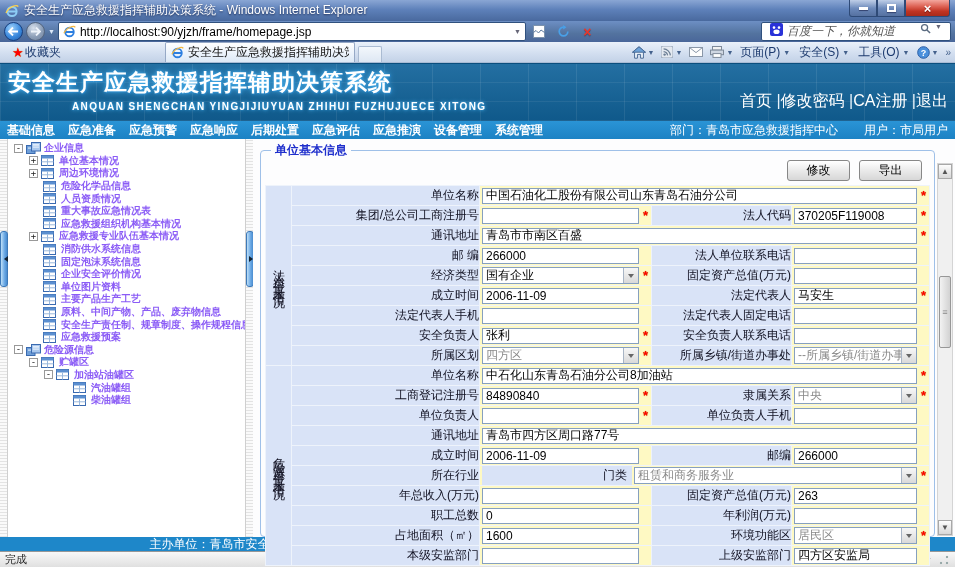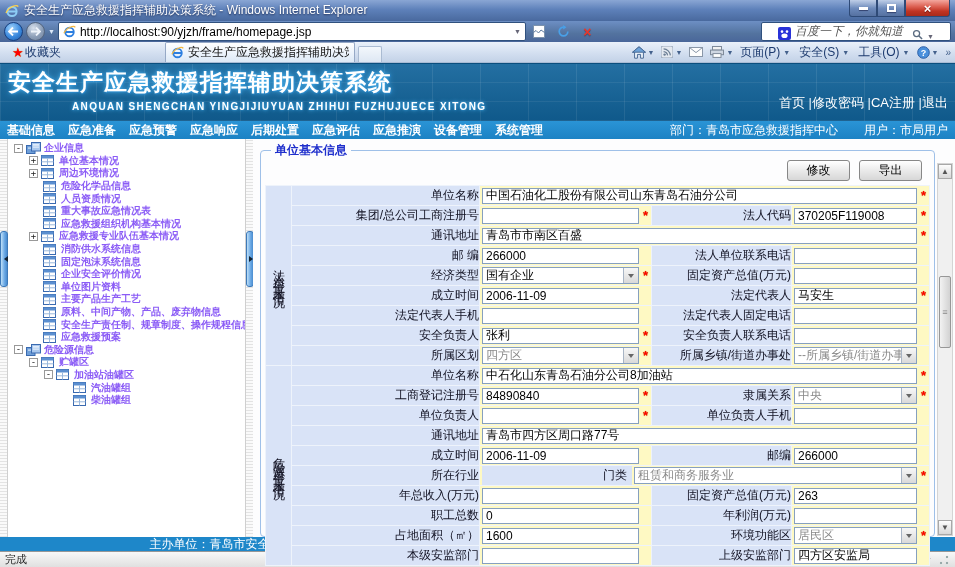--- a/index.html
+++ b/index.html
@@ -33,21 +33,21 @@
   .navcirc.back { background:radial-gradient(circle at 38% 30%,#9fd2fb 0%,#3c8ade 55%,#1c5cab 100%); border:1px solid #163f80; }
   .navcirc.fwd  { background:radial-gradient(circle at 38% 30%,#d7e0ec 0%,#8d9fb8 55%,#70829d 100%); border:1px solid #54657f; }
   .caret { font-size:7px; line-height:7px; color:#dce8f8; }
   .addrbox { flex:1 1 auto; max-width:468px; height:19px; background:#fff; border:1px solid #30517e; border-radius:2px;
     display:flex; align-items:center; padding:0 4px; gap:4px; overflow:hidden; }
   .addrbox .url { color:#000; white-space:nowrap; }
   .addrbox .caret { margin-left:auto; color:#667; }
   .toolbtn { width:21px; height:19px; border-radius:2px; display:flex; align-items:center; justify-content:center; flex:none; }
   .stop-x { color:#e8372b; font-weight:bold; font-size:14px; line-height:14px; text-shadow:0 1px 1px rgba(0,0,0,.3); }
   .searchbox { margin-left:auto; flex:0 0 190px; height:19px; background:#fff; border:1px solid #30517e; border-radius:2px;
-    display:flex; align-items:flex-end; padding:0 16px; gap:4px; }
+    display:flex; align-items:flex-start; padding:0 8px; gap:4px; }
   .searchbox .ph { flex:1; color:#555; font-style:italic; white-space:nowrap; overflow:hidden; }
   .searchbox .caret { color:#667; }
 
   
   .tabsbar { flex:0 0 21px; background:linear-gradient(180deg,#eaf1fa 0%,#d3dff0 55%,#c3d2e7 100%);
     display:flex; align-items:center; padding:0 4px; border-bottom:1px solid #a9bbd4; }
   .favbtn { display:flex; align-items:center; gap:4px; padding:0 8px; height:19px; color:#1c3a6e; }
   .star { color:#fdb813; font-size:13px; line-height:13px; text-shadow:0 0 1px #b8860b; }
   .tab { margin-left:96px; width:190px; height:20px; align-self:flex-end;
     background:linear-gradient(180deg,#ffffff 0%,#ecf3fb 55%,#dde9f6 100%);
@@ -67,21 +67,21 @@
     background-color:#11639a;
     background-image:
       linear-gradient(180deg, rgba(255,255,255,.08) 0%, rgba(0,0,0,.10) 100%),
       repeating-linear-gradient(90deg, rgba(255,255,255,.09) 0 1px, transparent 1px 48px),
       repeating-linear-gradient(0deg, rgba(255,255,255,.07) 0 1px, transparent 1px 19px);
     border-top:1px solid #0b4f7e; }
   .app-title { position:absolute; left:8px; top:3px; font-size:23px; font-weight:bold; letter-spacing:1px; white-space:nowrap;
     color:#fff; text-shadow:0 0 6px #4fb6f0, 0 0 3px #2f96d8, 1px 1px 0 #1a6eb0; }
   .app-pinyin { position:absolute; left:72px; top:37px; font-size:10px; font-weight:bold; letter-spacing:1.4px; white-space:nowrap;
     color:#fff; text-shadow:0 0 4px #4fb6f0, 0 0 2px #2f96d8; }
-  .header-links { position:absolute; right:7px; bottom:9px; font-size:13px; color:#e8f4fc; white-space:nowrap; }
+  .header-links { position:absolute; right:7px; bottom:9px; font-size:16px; color:#e8f4fc; white-space:nowrap; }
   .hlink { color:#fff; cursor:pointer; }
 
   
   .navbar { flex:0 0 18px; background:linear-gradient(180deg,#2a94d6,#1c82c4); display:flex; align-items:center;
     color:#fff; padding:0 7px; white-space:nowrap; }
   .nav-items { display:flex; gap:13px; }
   .nav-item { font-weight:bold; cursor:pointer; }
   .nav-right { margin-left:auto; display:flex; gap:26px; font-weight:normal; }
 
   

